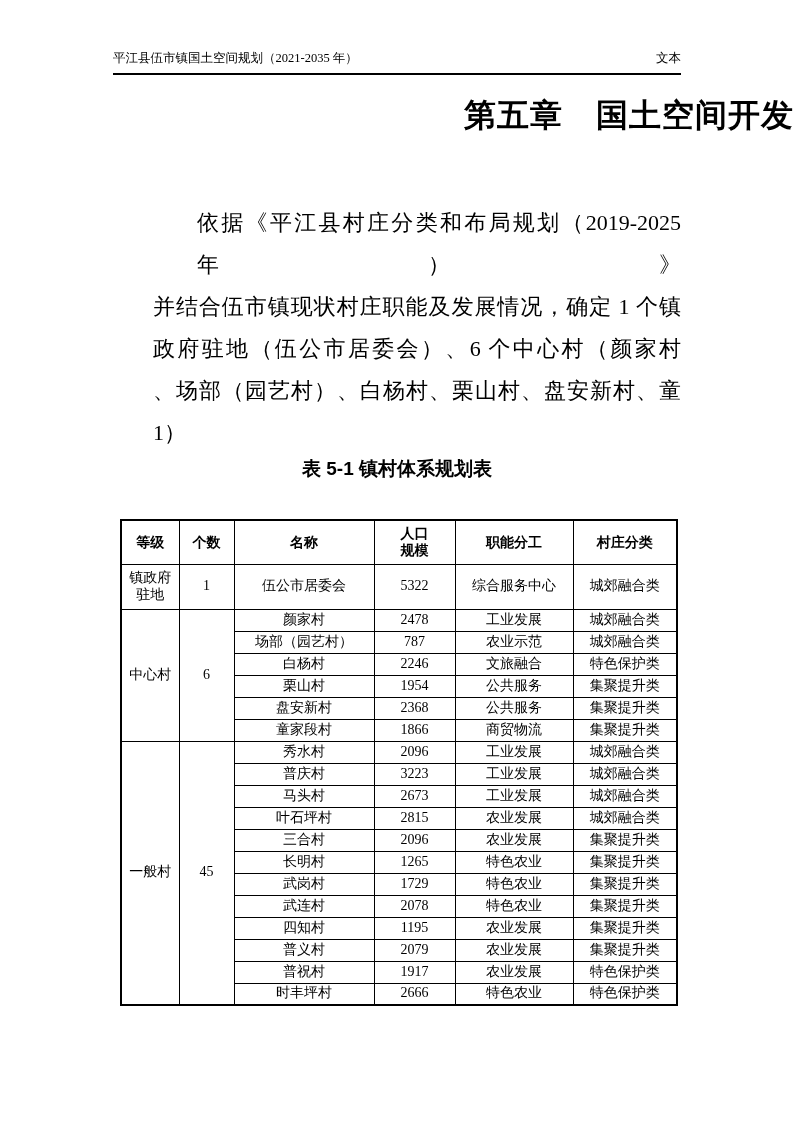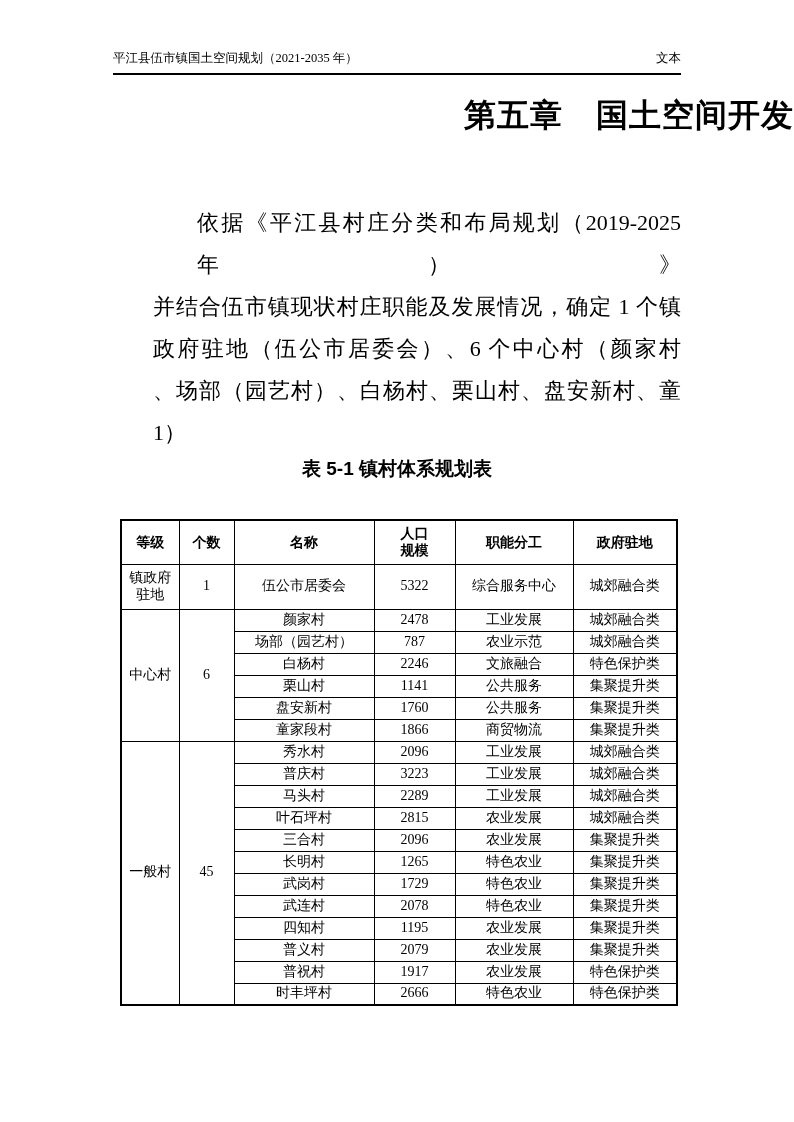--- a/index.html
+++ b/index.html
@@ -157,21 +157,21 @@
         <col style="width:104px">
     </colgroup>
     <thead>
       <tr>
         <th>等级</th>
         <th>个数</th>
         <th>名称</th>
         <th>人口
 规模</th>
         <th>职能分工</th>
-        <th>政府驻地</th>
+        <th>村庄分类</th>
       </tr>
     </thead>
     <tbody>
         <tr class="tall">
           <td rowspan="1">镇政府
 驻地</td>
           <td rowspan="1">1</td>
           <td>伍公市居委会</td>
           <td>5322</td>
           <td>综合服务中心</td>
@@ -192,27 +192,27 @@
           <td>城郊融合类</td>
         </tr>
         <tr>
           <td>白杨村</td>
           <td>2246</td>
           <td>文旅融合</td>
           <td>特色保护类</td>
         </tr>
         <tr>
           <td>栗山村</td>
-          <td>1141</td>
+          <td>1954</td>
           <td>公共服务</td>
           <td>集聚提升类</td>
         </tr>
         <tr>
           <td>盘安新村</td>
-          <td>1760</td>
+          <td>2368</td>
           <td>公共服务</td>
           <td>集聚提升类</td>
         </tr>
         <tr>
           <td>童家段村</td>
           <td>1866</td>
           <td>商贸物流</td>
           <td>集聚提升类</td>
         </tr>
         <tr>
@@ -224,21 +224,21 @@
           <td>城郊融合类</td>
         </tr>
         <tr>
           <td>普庆村</td>
           <td>3223</td>
           <td>工业发展</td>
           <td>城郊融合类</td>
         </tr>
         <tr>
           <td>马头村</td>
-          <td>2289</td>
+          <td>2673</td>
           <td>工业发展</td>
           <td>城郊融合类</td>
         </tr>
         <tr>
           <td>叶石坪村</td>
           <td>2815</td>
           <td>农业发展</td>
           <td>城郊融合类</td>
         </tr>
         <tr>

